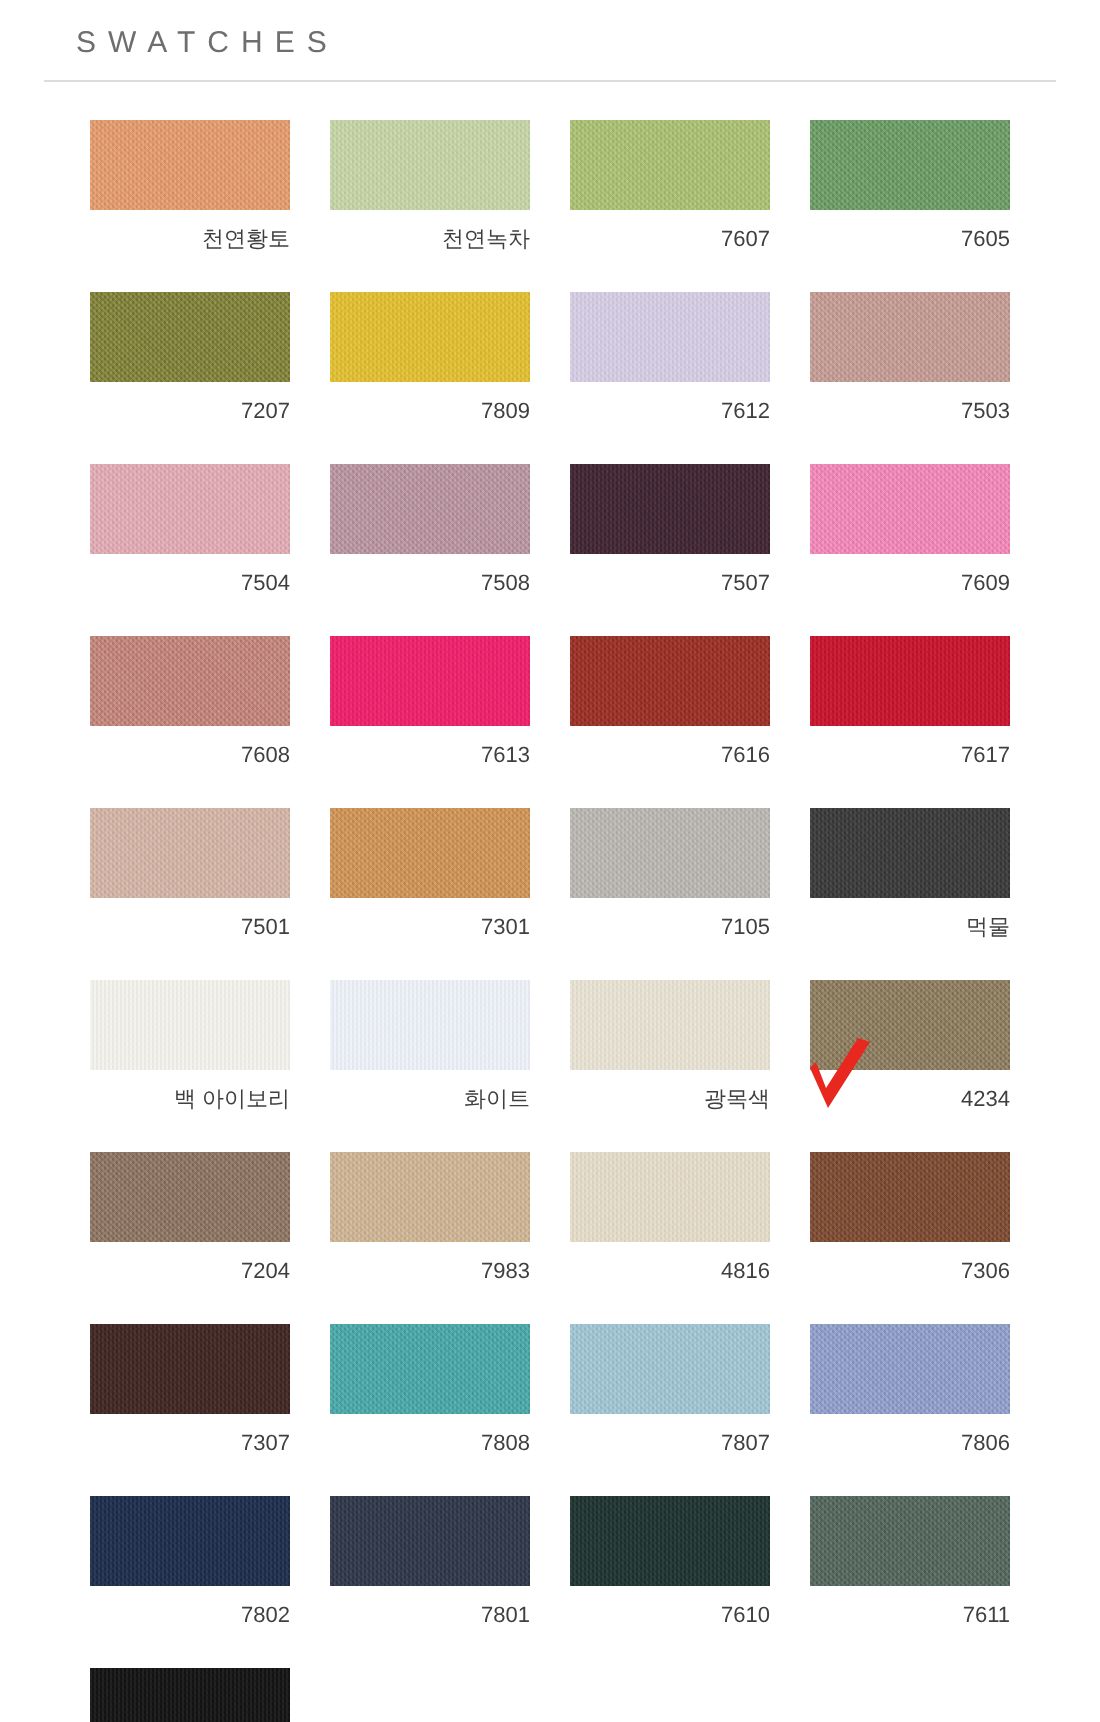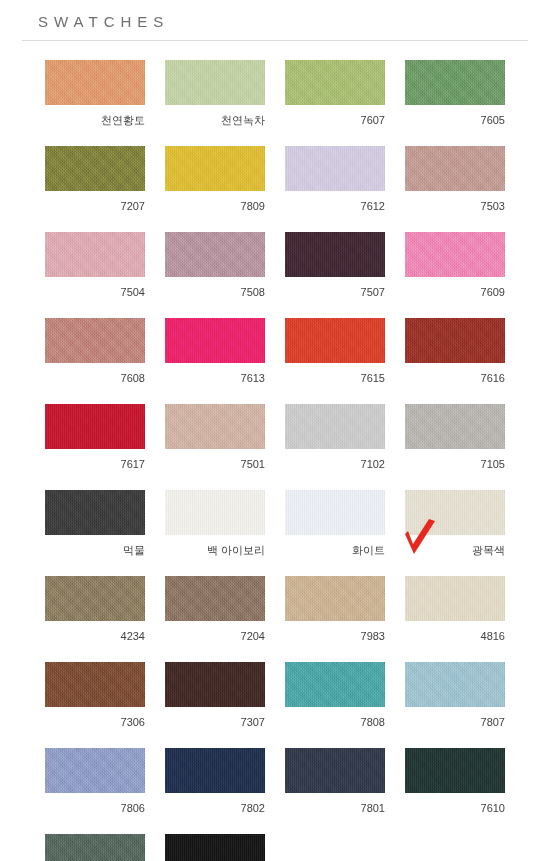--- a/index.html
+++ b/index.html
@@ -154,38 +154,34 @@
     </div>
     <div class="swatch-cell">
       <div class="swatch-chip" style="background-color: rgb(192, 130, 121);"></div>
       <span class="swatch-label">7608</span>
     </div>
     <div class="swatch-cell">
       <div class="swatch-chip" style="background-color: rgb(238, 32, 104);"></div>
       <span class="swatch-label">7613</span>
     </div>
     <div class="swatch-cell">
-      <div class="swatch-chip" style="background-color: rgb(221, 61, 40);"></div>
-      <span class="swatch-label">7615</span>
-    </div>
-    <div class="swatch-cell">
       <div class="swatch-chip" style="background-color: rgb(151, 48, 38);"></div>
       <span class="swatch-label">7616</span>
     </div>
     <div class="swatch-cell">
       <div class="swatch-chip" style="background-color: rgb(198, 20, 44);"></div>
       <span class="swatch-label">7617</span>
     </div>
     <div class="swatch-cell">
       <div class="swatch-chip" style="background-color: rgb(210, 179, 164);"></div>
       <span class="swatch-label">7501</span>
     </div>
     <div class="swatch-cell">
-      <div class="swatch-chip" style="background-color: rgb(204, 204, 204);"></div>
-      <span class="swatch-label">7102</span>
+      <div class="swatch-chip" style="background-color: rgb(205, 145, 86);"></div>
+      <span class="swatch-label">7301</span>
     </div>
     <div class="swatch-cell">
       <div class="swatch-chip" style="background-color: rgb(184, 181, 176);"></div>
       <span class="swatch-label">7105</span>
     </div>
     <div class="swatch-cell">
       <div class="swatch-chip" style="background-color: rgb(58, 58, 58);"></div>
       <span class="swatch-label">먹물</span>
     </div>
     <div class="swatch-cell">

